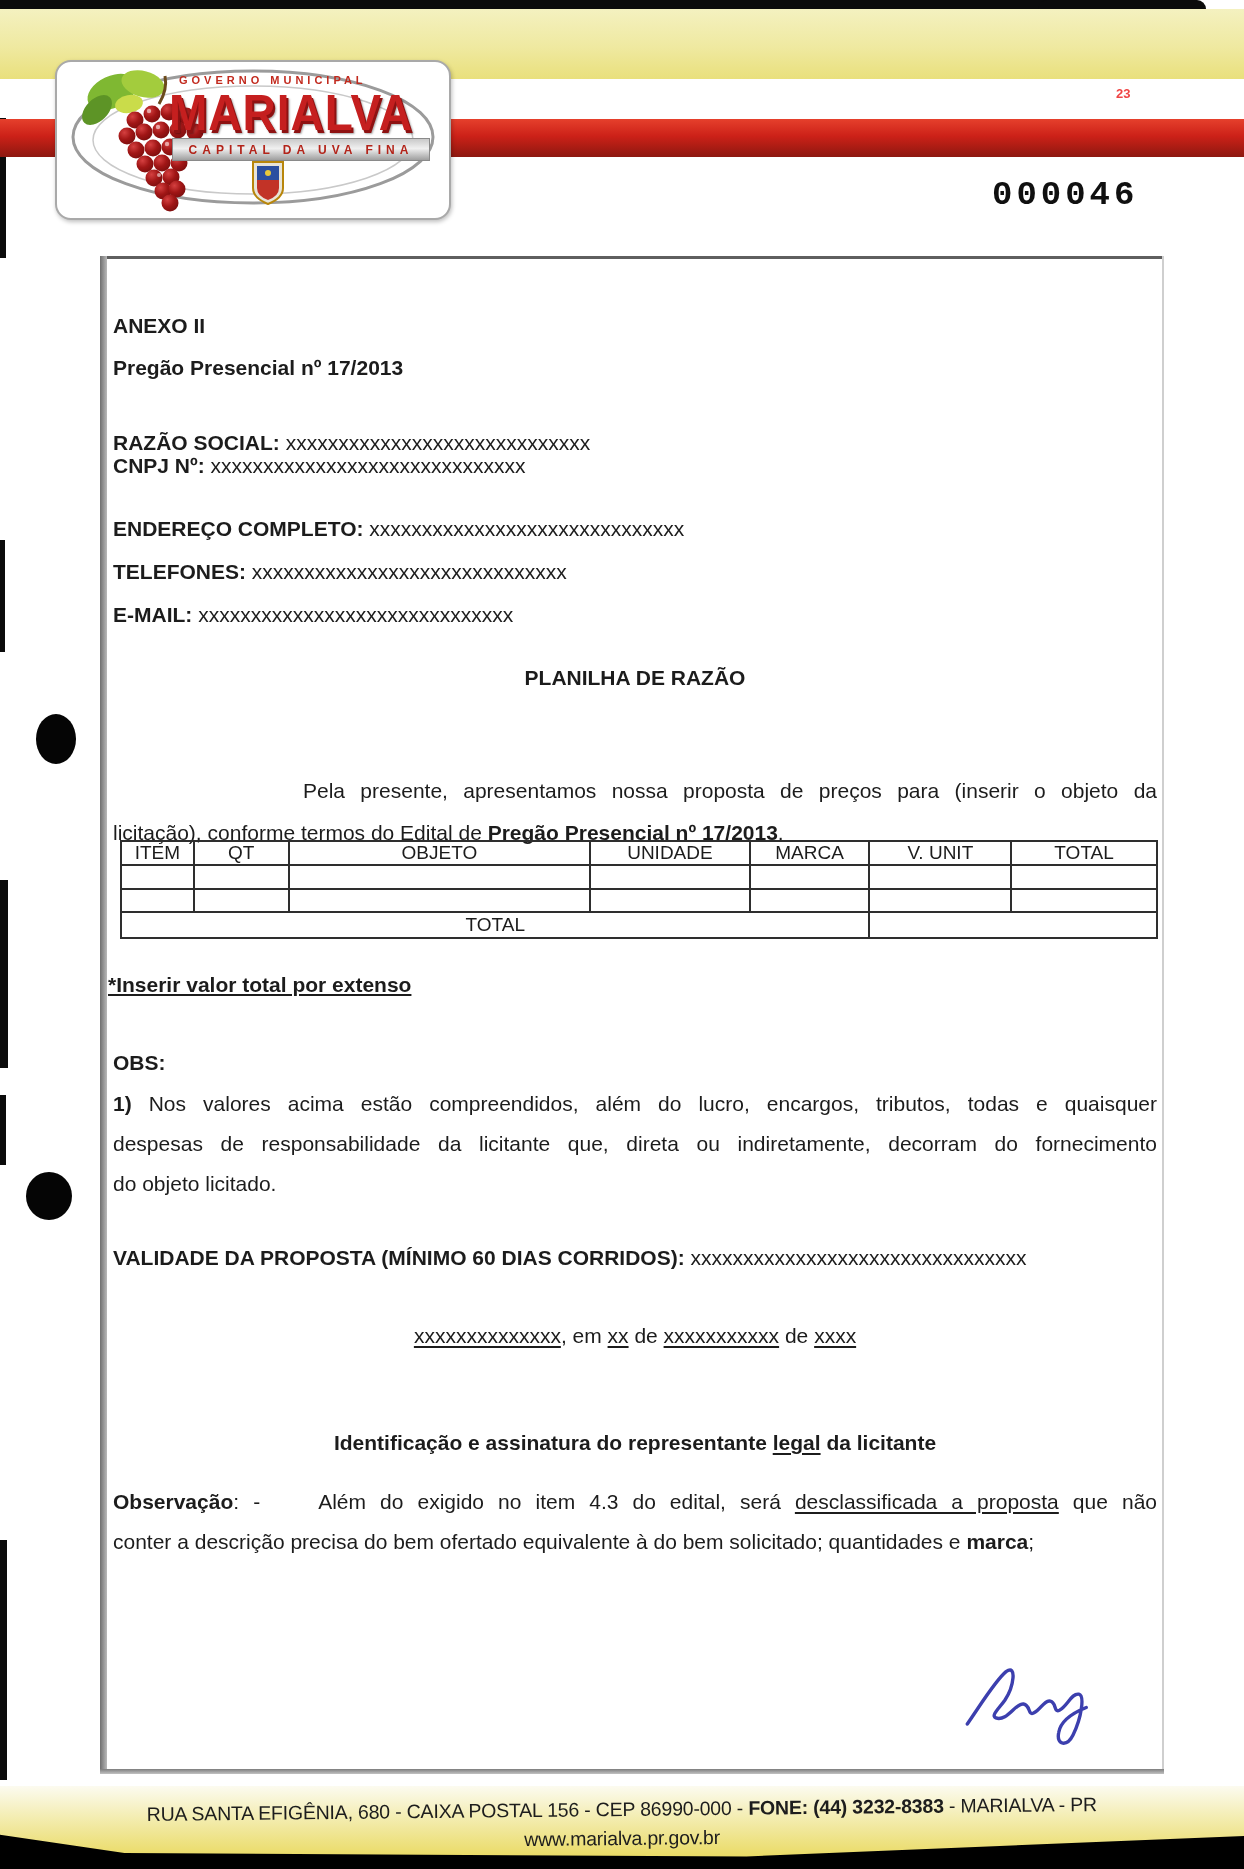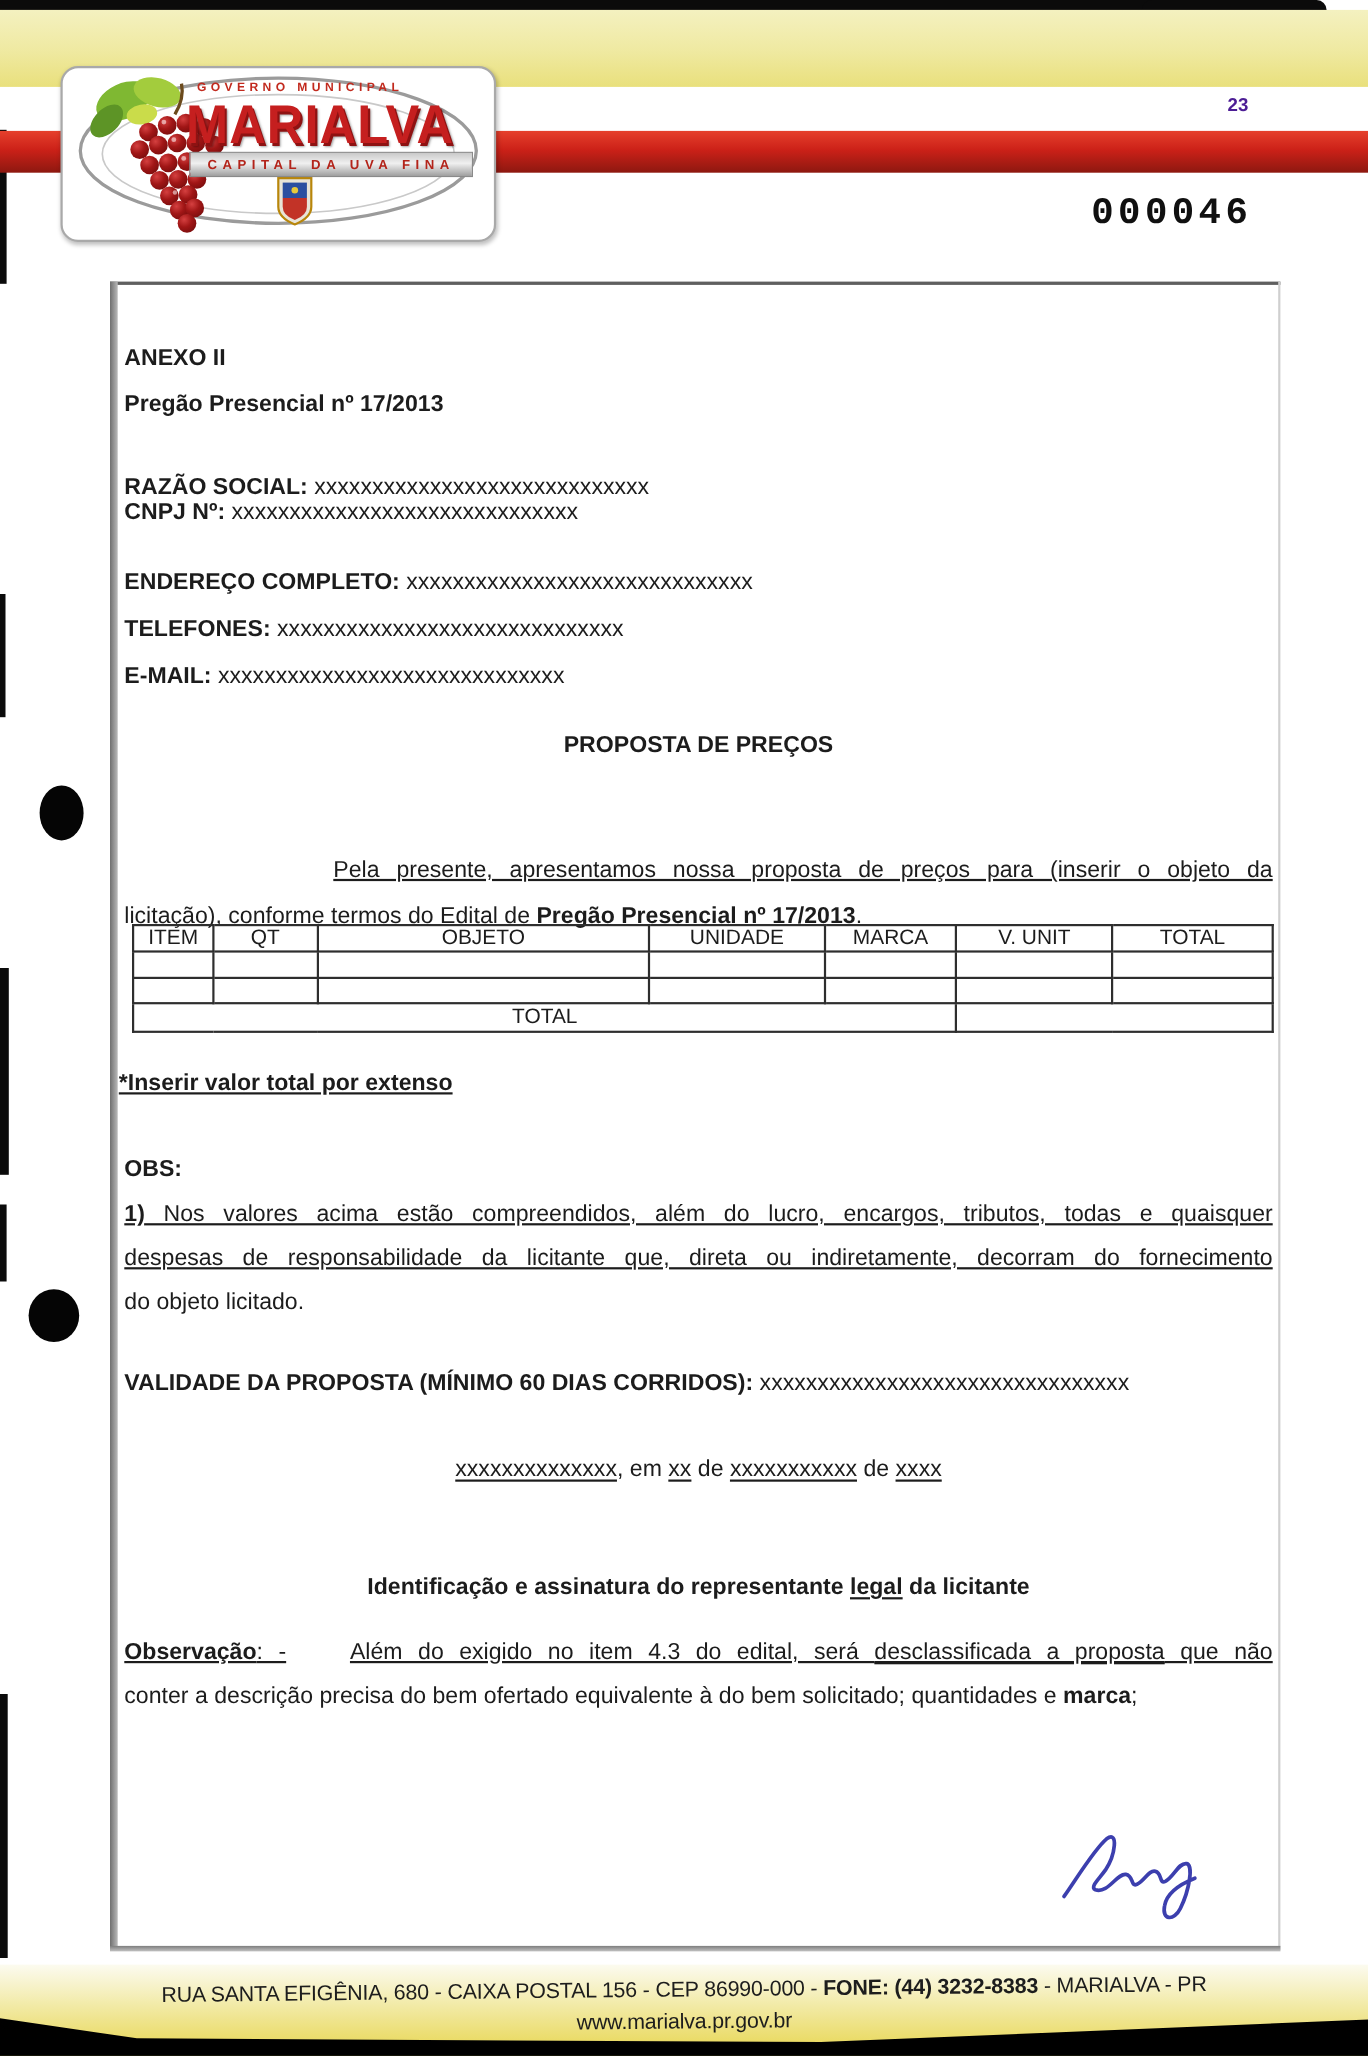--- a/index.html
+++ b/index.html
@@ -2,21 +2,21 @@
 <html><head>
 <meta charset="utf-8">
 <style>
   html,body{margin:0;padding:0;background:#ffffff;}
   .page{position:relative;width:1244px;height:1869px;overflow:hidden;background:#ffffff;
         font-family:"Liberation Sans",sans-serif;color:#1a1a1a;}
   .abs{position:absolute;}
   .txt{font-size:21px;color:#1c1c1c;white-space:nowrap;margin-top:26px;}
   .b{font-weight:bold;}
   .line{width:1044px;}
-  .jall{text-align:justify;text-align-last:justify;white-space:normal;text-decoration:underline;}
+  .jall{text-align:justify;text-align-last:justify;white-space:normal;}
   .center{text-align:center;}
   .u{text-decoration:underline;text-underline-offset:3px;}
   .spacer{display:inline-block;}
   
   .topbar{background:#0b0b0b;border-radius:0 6px 6px 0;}
   .blob{background:#0b0b0b;border-radius:9px;}
   .sliver{background:#0b0b0b;}
   .yellowband{background:linear-gradient(180deg,#f4f1c0 0%,#efe9a0 55%,#e9e07c 100%);}
   .redstripe{background:linear-gradient(180deg,#e6402c 0%,#cc2118 45%,#8d1810 100%);}
   .dot{background:#050505;border-radius:50%;}
@@ -31,21 +31,21 @@
   .logo-governo{font-size:11px;font-weight:bold;letter-spacing:4px;color:#c22a1e;white-space:nowrap;}
   .logo-name{font-size:46px;font-weight:800;color:#c51f1f;letter-spacing:1px;white-space:nowrap;
              transform:scaleY(1.08);transform-origin:left top;
              text-shadow:2px 2px 0 #8e1212,3px 3px 2px rgba(0,0,0,.35);}
   .logo-banner{background:linear-gradient(180deg,#c9c9c9,#f0f0f0 45%,#9f9f9f);border:1px solid #8a8a8a;
                display:flex;align-items:center;justify-content:center;}
   .logo-banner span{font-size:12px;font-weight:bold;letter-spacing:5px;color:#b3241a;white-space:nowrap;}
   
   .stamp{font-family:"Liberation Mono",monospace;font-size:34px;font-weight:bold;
          letter-spacing:4px;color:#101010;}
-  .pagenum{font-size:17px;font-weight:600;color:#4c1d95;}
+  .pagenum{font-size:13px;font-weight:600;color:#ef4444;}
   
   table.planilha{border-collapse:collapse;width:1038px;table-layout:fixed;}
   table.planilha td,table.planilha th{border:2px solid #2e2e2e;font-size:19px;font-weight:normal;
         color:#1c1c1c;text-align:center;padding:0;overflow:hidden;}
   
   .footband{background:linear-gradient(180deg,#fcfbf0 0%,#f3ecae 40%,#e7d54d 100%);}
   .foot-txt{font-size:19.5px;color:#1d1d1d;letter-spacing:-0.2px;}
   .bottomblack{background:#000;clip-path:polygon(0 40%,10% 72%,60% 78%,100% 42%,100% 100%,0 100%);}
 </style>
 </head>
@@ -147,21 +147,21 @@
   <div class="abs txt" style="left:113px;top:491px;">
     <span class="b">ENDEREÇO COMPLETO: </span><span>xxxxxxxxxxxxxxxxxxxxxxxxxxxxxx</span>
   </div>
   <div class="abs txt" style="left:113px;top:534px;">
     <span class="b">TELEFONES: </span><span>xxxxxxxxxxxxxxxxxxxxxxxxxxxxxx</span>
   </div>
   <div class="abs txt" style="left:113px;top:577px;">
     <span class="b">E-MAIL: </span><span>xxxxxxxxxxxxxxxxxxxxxxxxxxxxxx</span>
   </div>
 
-  <div class="abs txt b line center" style="left:113px;top:640px;">PROPOSTA DE PREÇOS</div>
+  <div class="abs txt b line center" style="left:113px;top:640px;">PLANILHA DE RAZÃO</div>
 
   <div class="abs dot" style="left:36px;top:714px;width:40px;height:50px;"></div>
 
   <div class="abs txt line jall" style="left:113px;top:753px;padding-left:190px;width:854px;">Pela presente, apresentamos nossa proposta de preços para (inserir o objeto da</div>
   <div class="abs txt" style="left:113px;top:795px;text-align:right;">
     <span>licitação), conforme termos do Edital de </span><span class="b">Pregão Presencial nº 17/2013</span><span>.</span>
   </div>
 
   <table class="planilha abs" style="left:120px;top:840px;">
     <colgroup>

